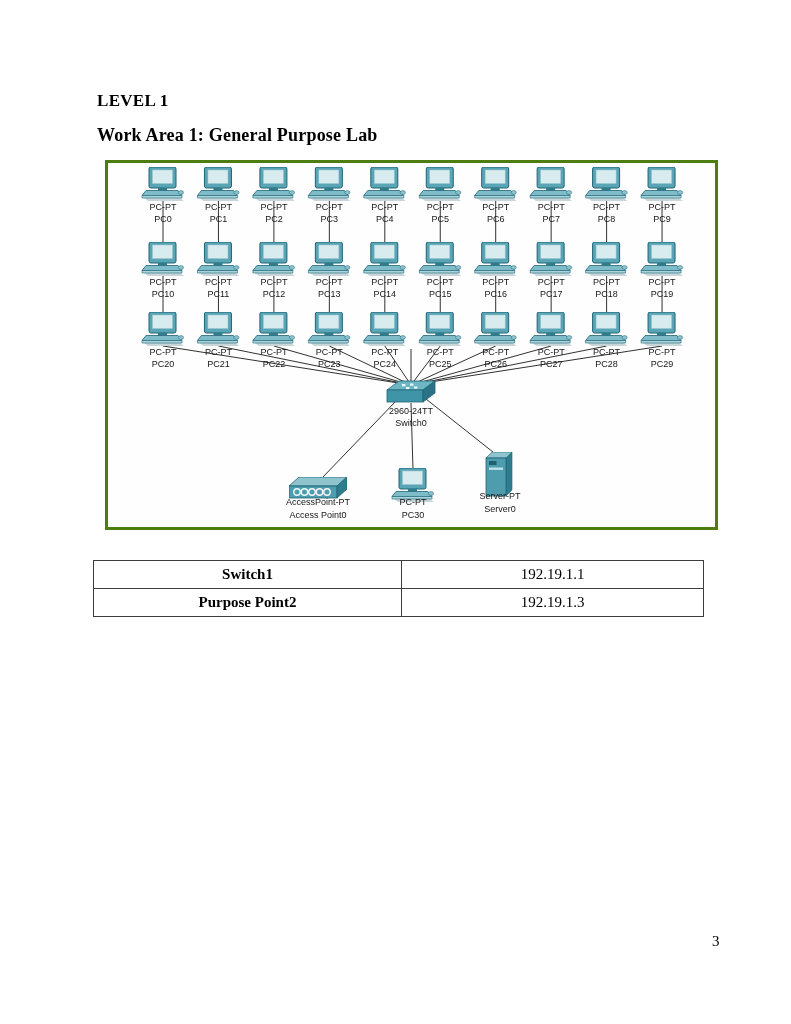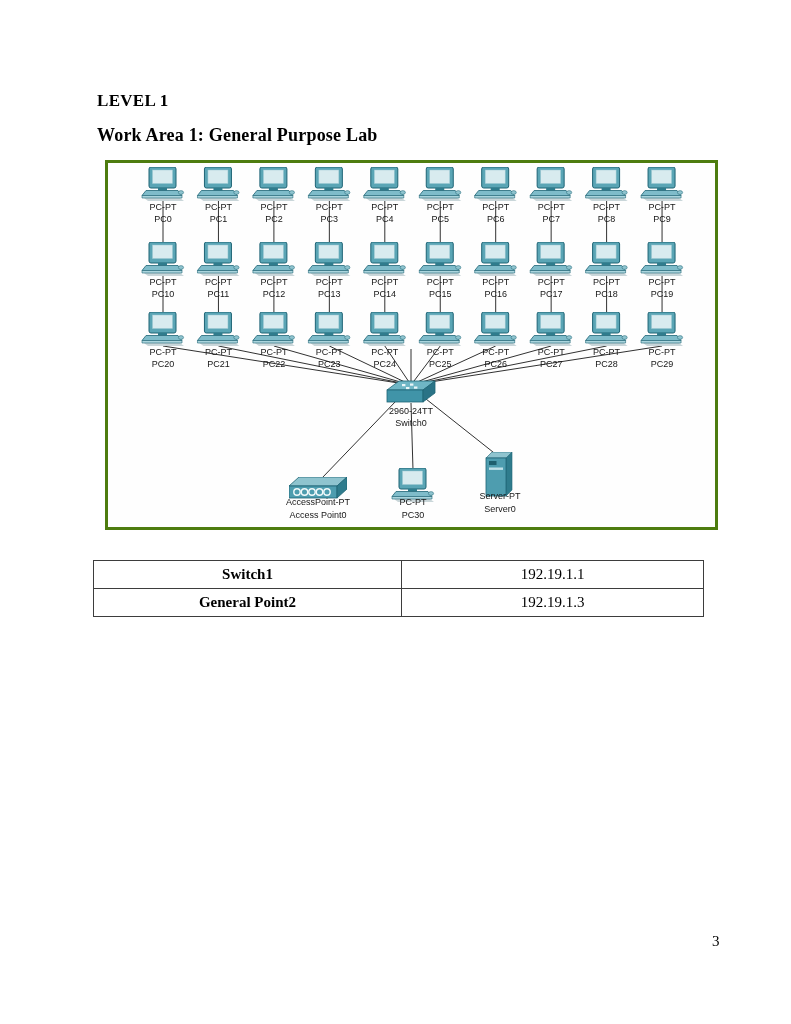--- a/index.html
+++ b/index.html
@@ -291,20 +291,20 @@
     <colgroup>
         <col style="width:308px">
         <col style="width:302px">
       </colgroup>
     <tbody>
       <tr>
         <td class="dev">Switch1</td>
         <td class="ip">192.19.1.1</td>
       </tr>
       <tr>
-        <td class="dev">General Point2</td>
+        <td class="dev">Purpose Point2</td>
         <td class="ip">192.19.1.3</td>
       </tr>
     </tbody>
   </table>
 
   <div class="pagenum">3</div>
 </div>
 
 </body></html>

